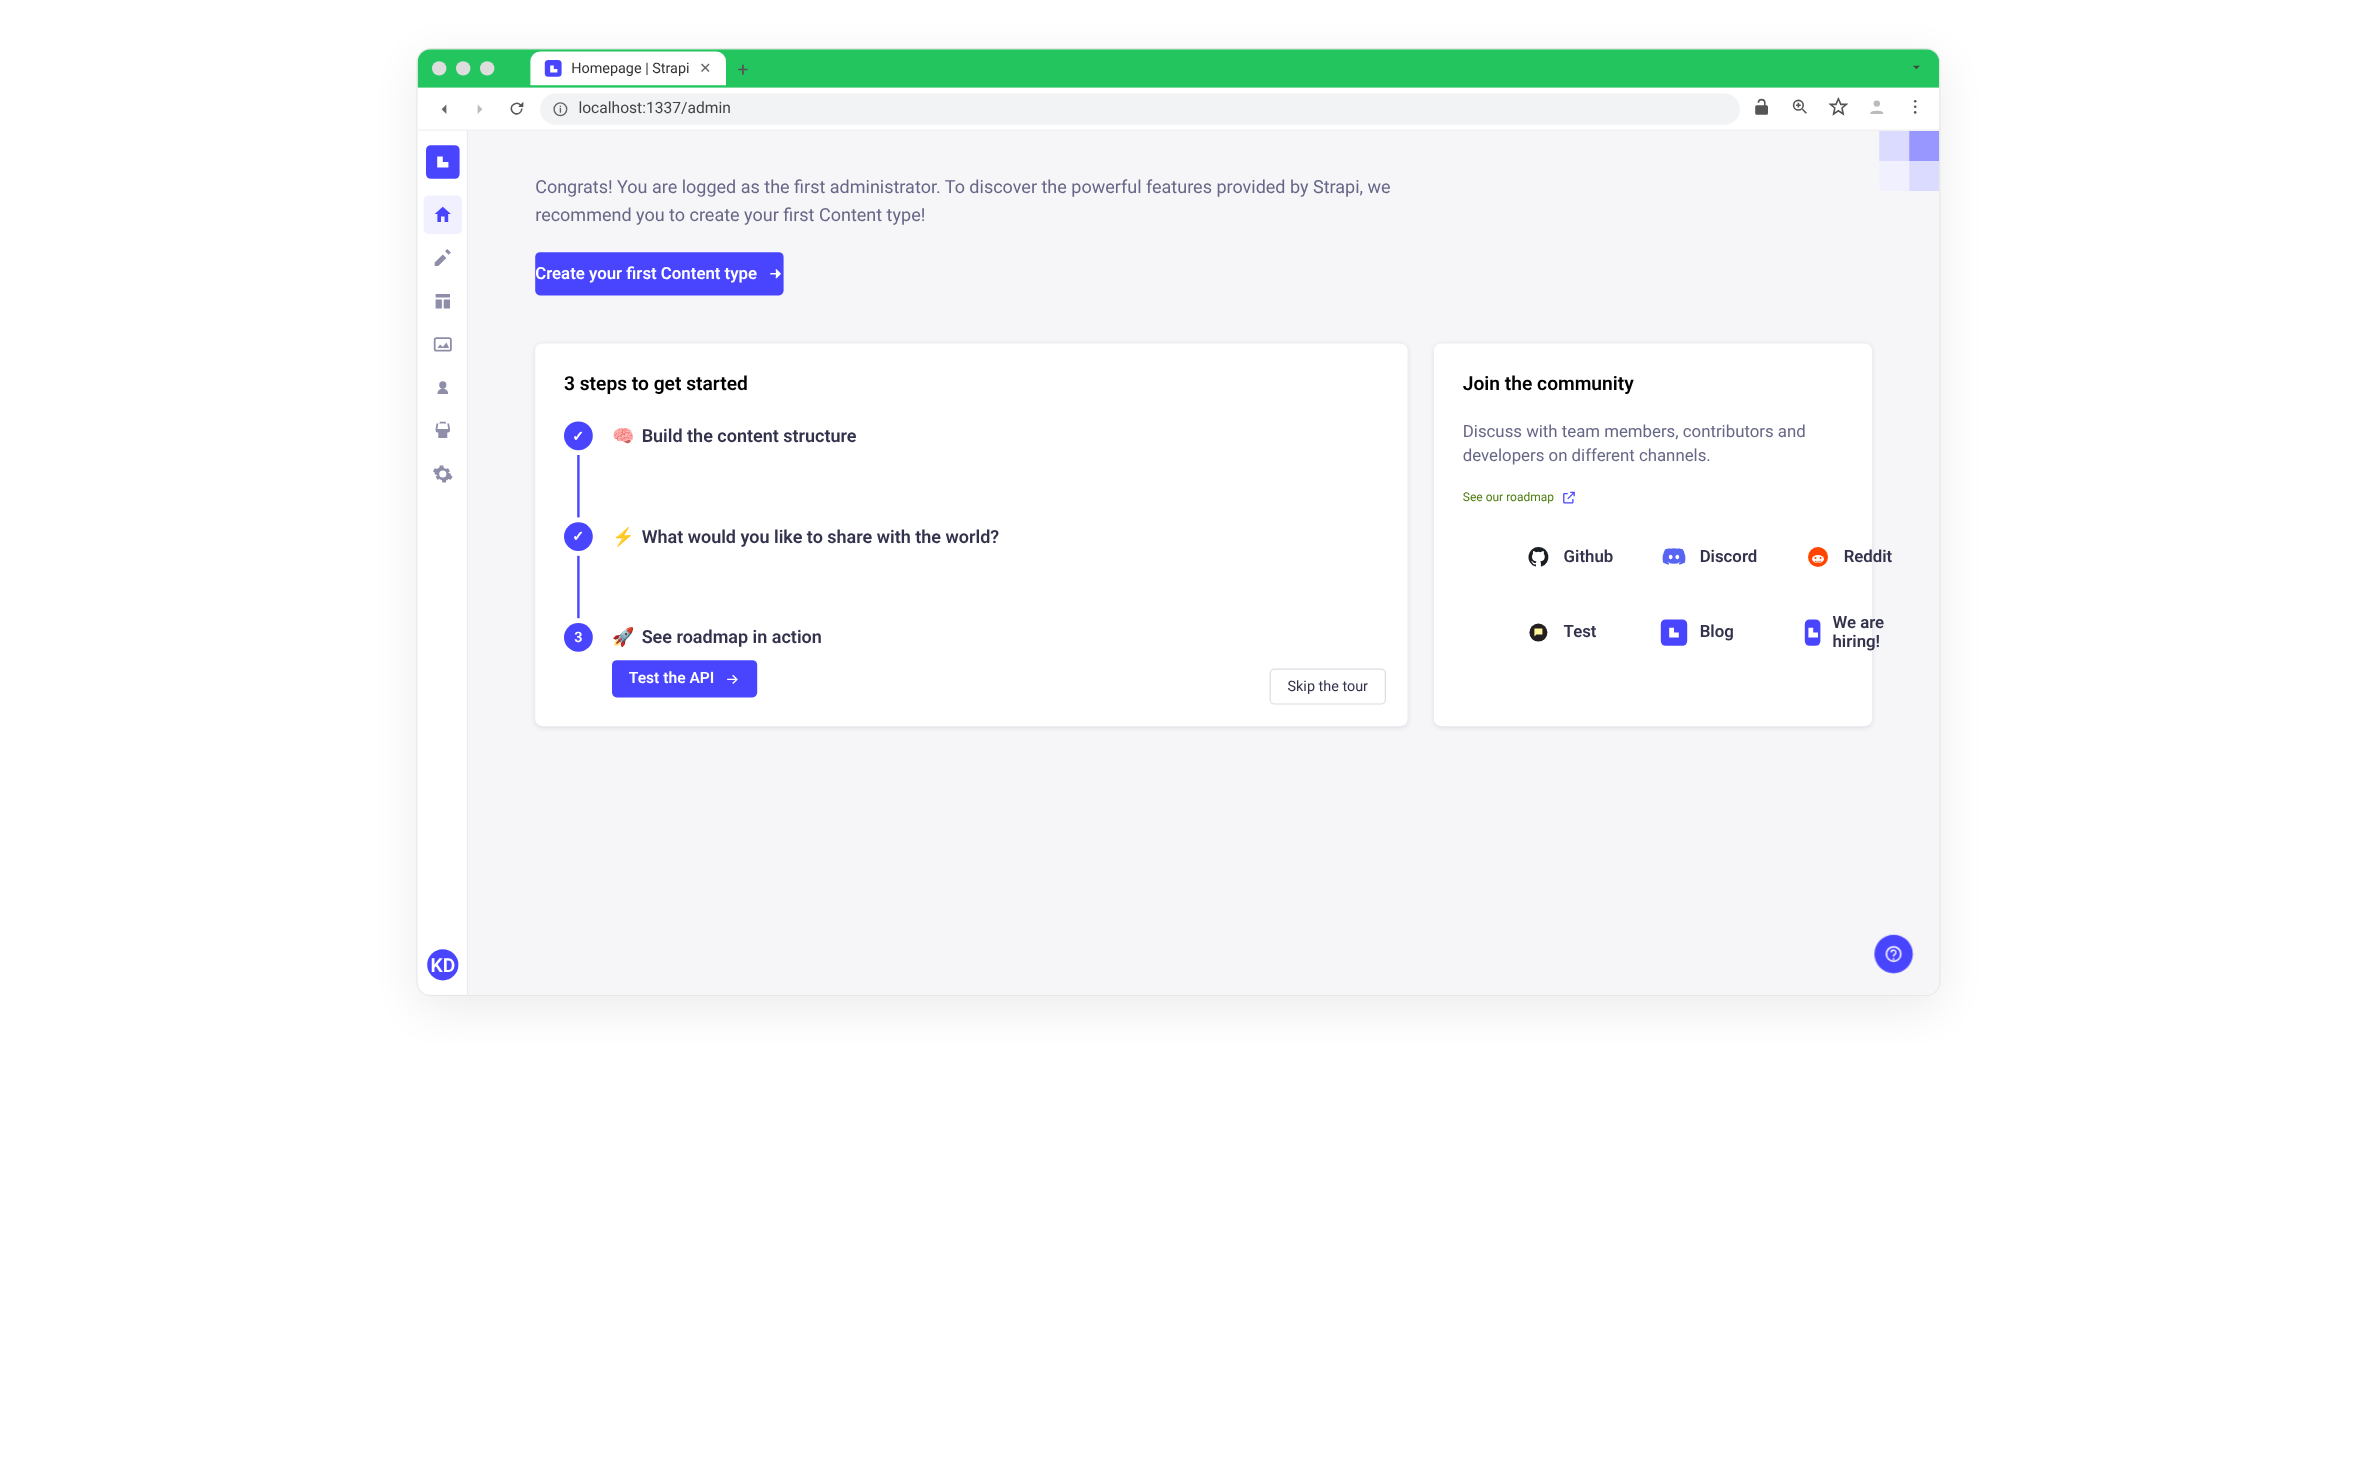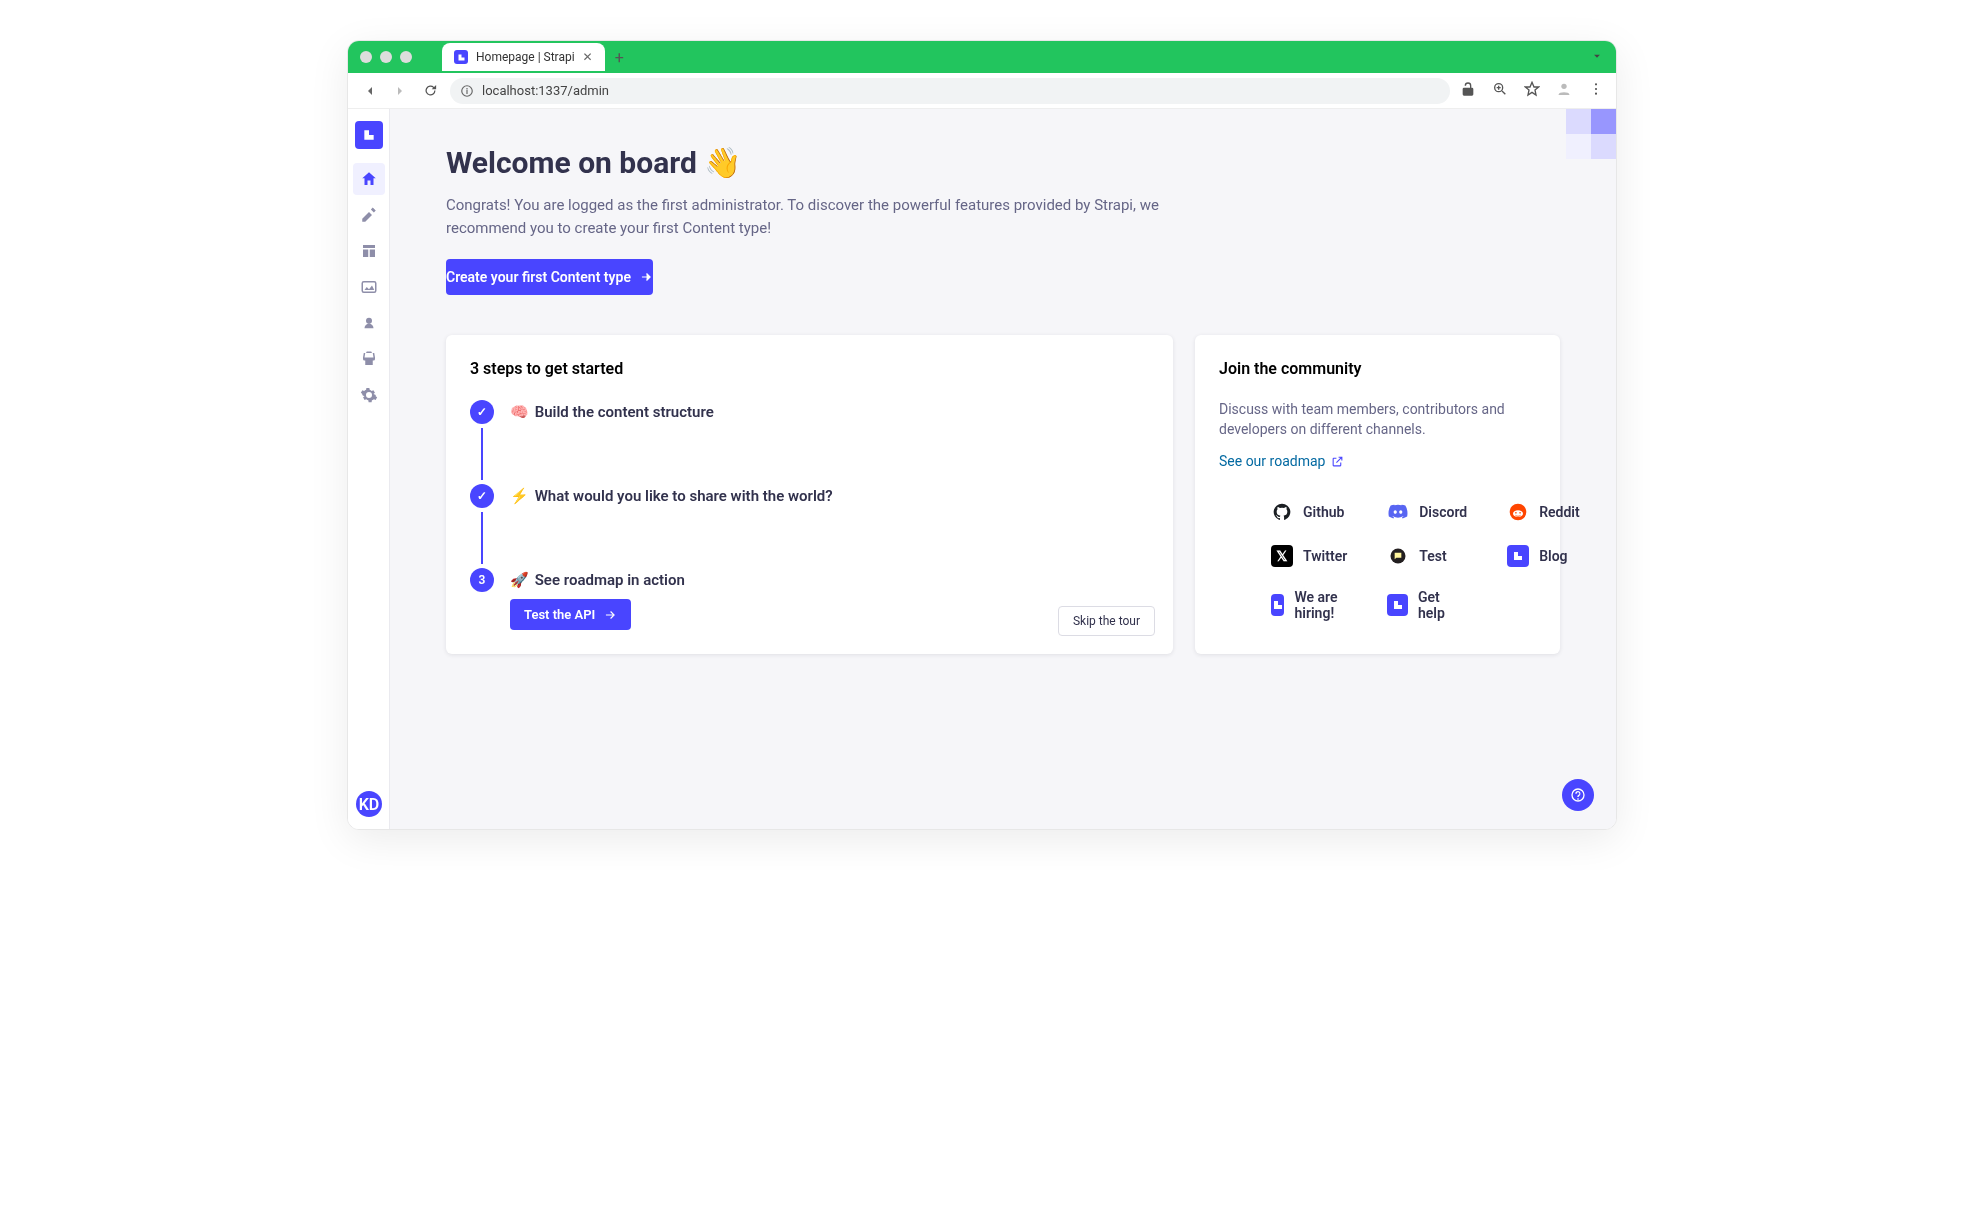--- a/index.html
+++ b/index.html
@@ -37,22 +37,22 @@
 .card.side{width:365px}
 .card h2{font-size:16px;font-weight:600;color:#000000;margin-bottom:22px}
 .steps{}
 .step{display:flex;gap:16px;align-items:flex-start}
 .step-badge{width:24px;height:24px;border-radius:50%;background:#4945ff;color:#fff;font-size:12px;display:flex;align-items:center;justify-content:center;flex-shrink:0;font-weight:600}
 .step-line{width:2px;height:52px;background:#4945ff;margin-left:11px;margin-top:4px;margin-bottom:4px}
 .step-title{font-weight:600;color:#32324d;font-size:15px;display:flex;gap:6px;padding-top:3px}
 .step-body{margin-top:10px}
 .skip{position:absolute;bottom:18px;right:18px;background:#fff;border:1px solid #dcdce4;border-radius:4px;padding:7px 14px;font-size:12px;color:#32324d;cursor:pointer}
 .side-desc{color:#666687;font-size:14px;line-height:1.4;margin-bottom:12px}
-.roadmap{color:#0369a1;font-size:14px;display:inline-flex;align-items:center;gap:6px;cursor:pointer;margin-bottom:24px}
-.community-grid{display:grid;grid-template-columns:1fr 1fr 1fr;gap:22px 40px;padding:8px 52px}
+.roadmap{color:#4d7c0f;font-size:10px;display:inline-flex;align-items:center;gap:6px;cursor:pointer;margin-bottom:24px}
+.community-grid{display:grid;grid-template-columns:1fr 1fr 1fr 1fr;gap:36px 40px;padding:8px 52px}
 .comm-item{display:flex;align-items:center;gap:10px;cursor:pointer}
 .comm-icon{width:22px;height:22px;border-radius:4px;display:flex;align-items:center;justify-content:center;font-size:14px}
 .comm-label{font-weight:600;font-size:14px;color:#32324d}
 .user-badge{position:absolute;left:8px;bottom:12px;width:26px;height:26px;border-radius:50%;background:#4945ff;color:#fff;font-size:16px;font-weight:600;display:flex;align-items:center;justify-content:center}
 .help-fab{position:absolute;right:22px;bottom:18px;width:32px;height:32px;border-radius:50%;background:#4945ff;color:#fff;display:flex;align-items:center;justify-content:center;cursor:pointer}
 </style>
 </head>
 <body>
 
 <div class="window">
@@ -177,21 +177,20 @@
     </div>
 
     <div class="content">
       <svg class="corner-art" viewBox="0 0 120 80">
           <rect x="70" y="0" width="25" height="25" fill="#d9d8ff"></rect>
           <rect x="95" y="0" width="25" height="25" fill="#8e8cff"></rect>
           <rect x="95" y="25" width="25" height="25" fill="#d9d8ff"></rect>
           <rect x="70" y="25" width="25" height="25" fill="#f0f0ff"></rect>
         </svg>
 
-      <h1>Welcome on board 👋</h1>
       <p class="subtitle">Congrats! You are logged as the first administrator. To discover the powerful features provided by Strapi, we recommend you to create your first Content type!</p>
       <button class="btn-primary">
         <span>Create your first Content type</span>
         <svg viewBox="0 0 24 24">
             <path fill="#fff" d="M5 12h12M13 6l6 6-6 6" stroke="#fff" stroke-width="2"></path>
           </svg>
       </button>
 
       <div class="panels">
 

